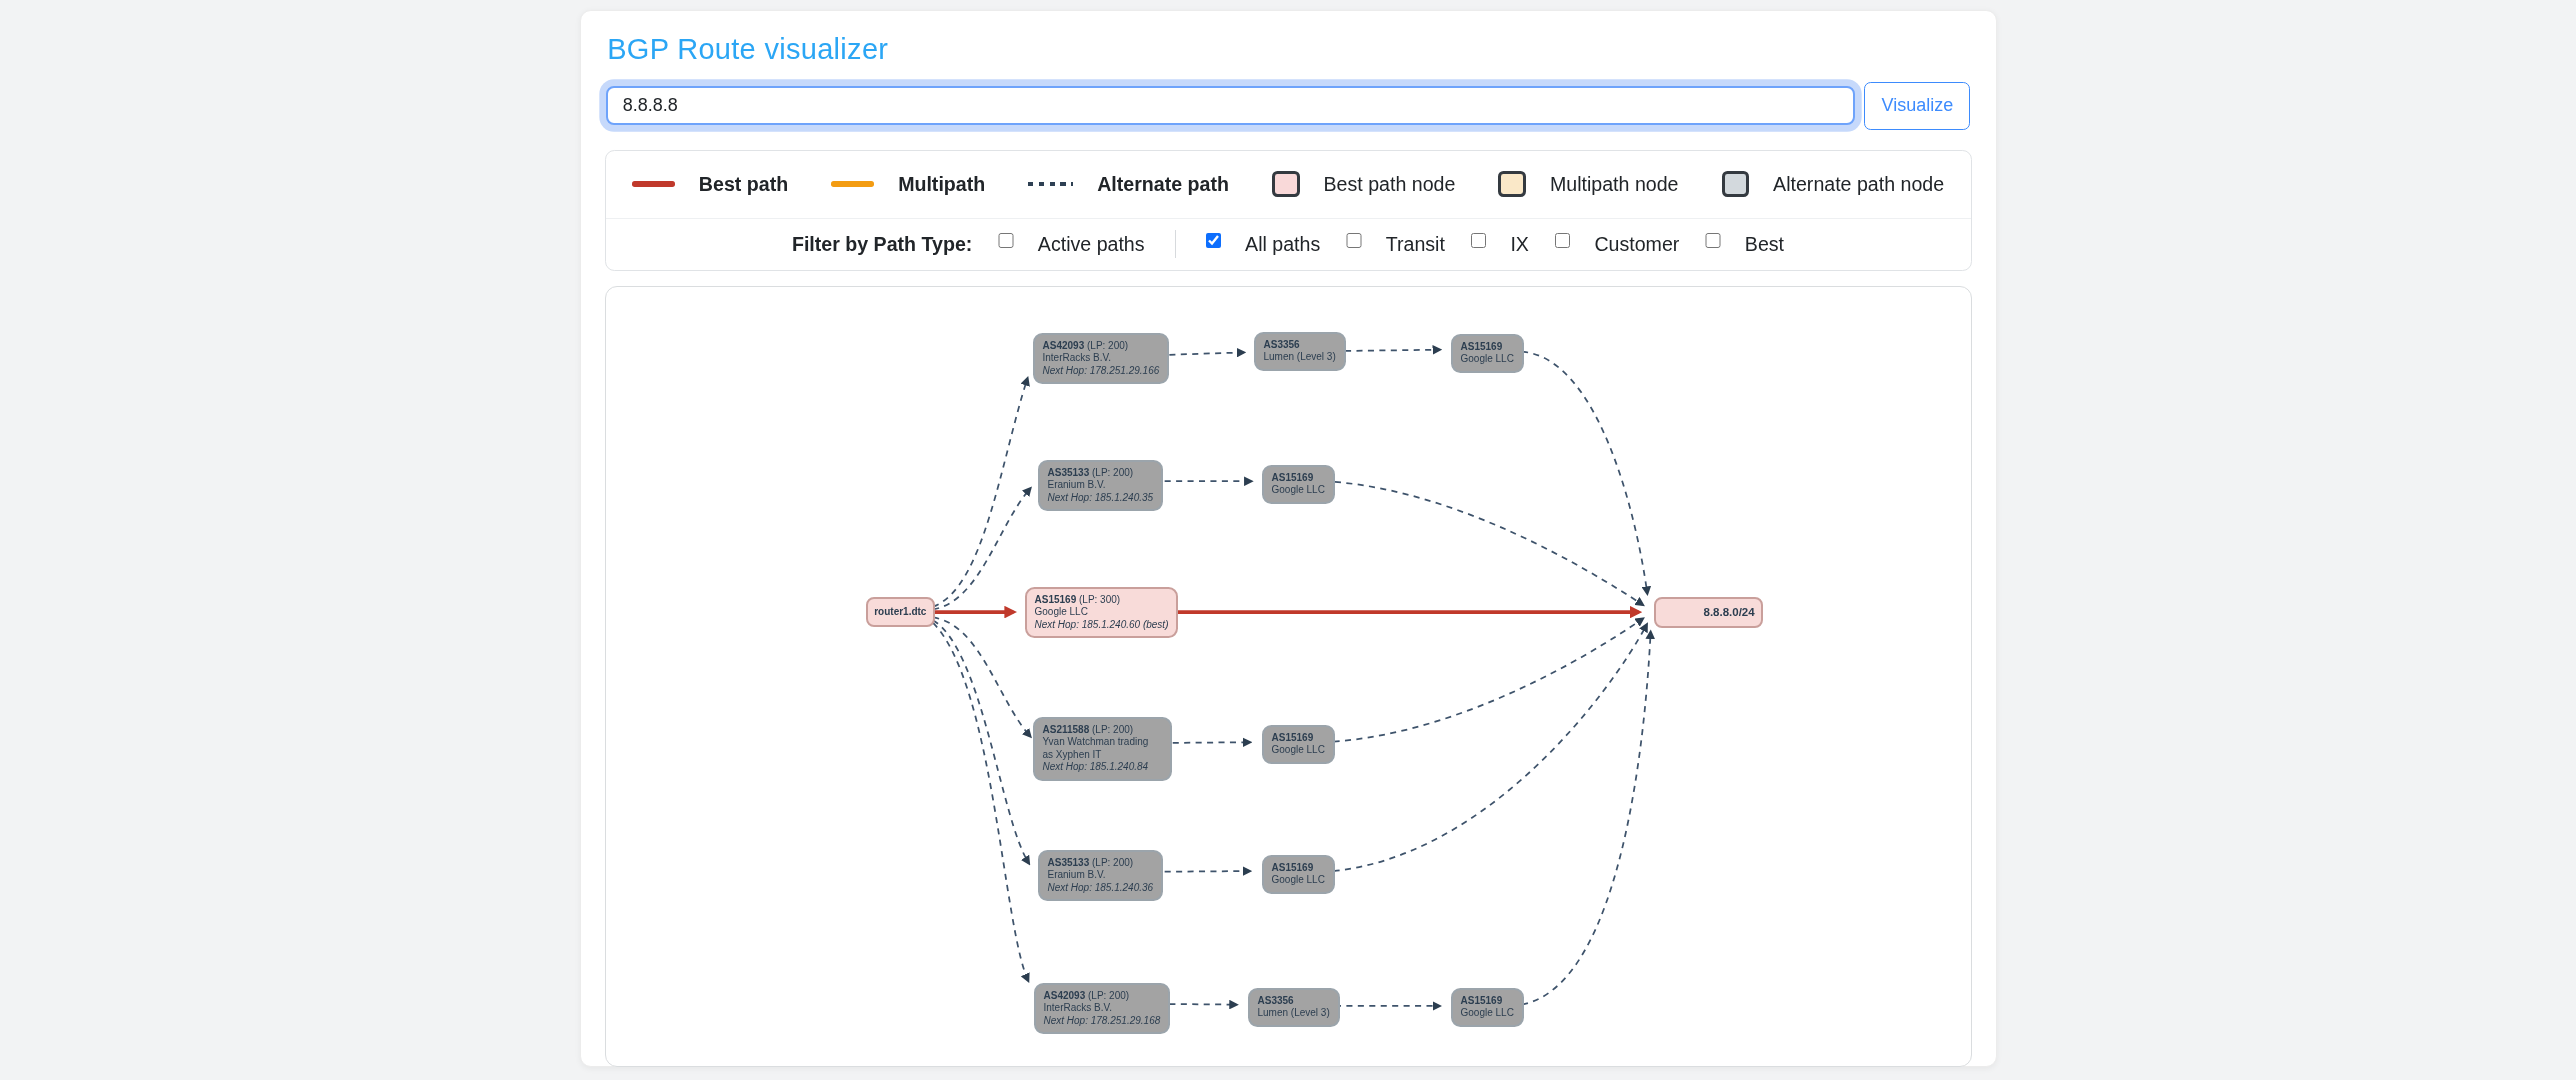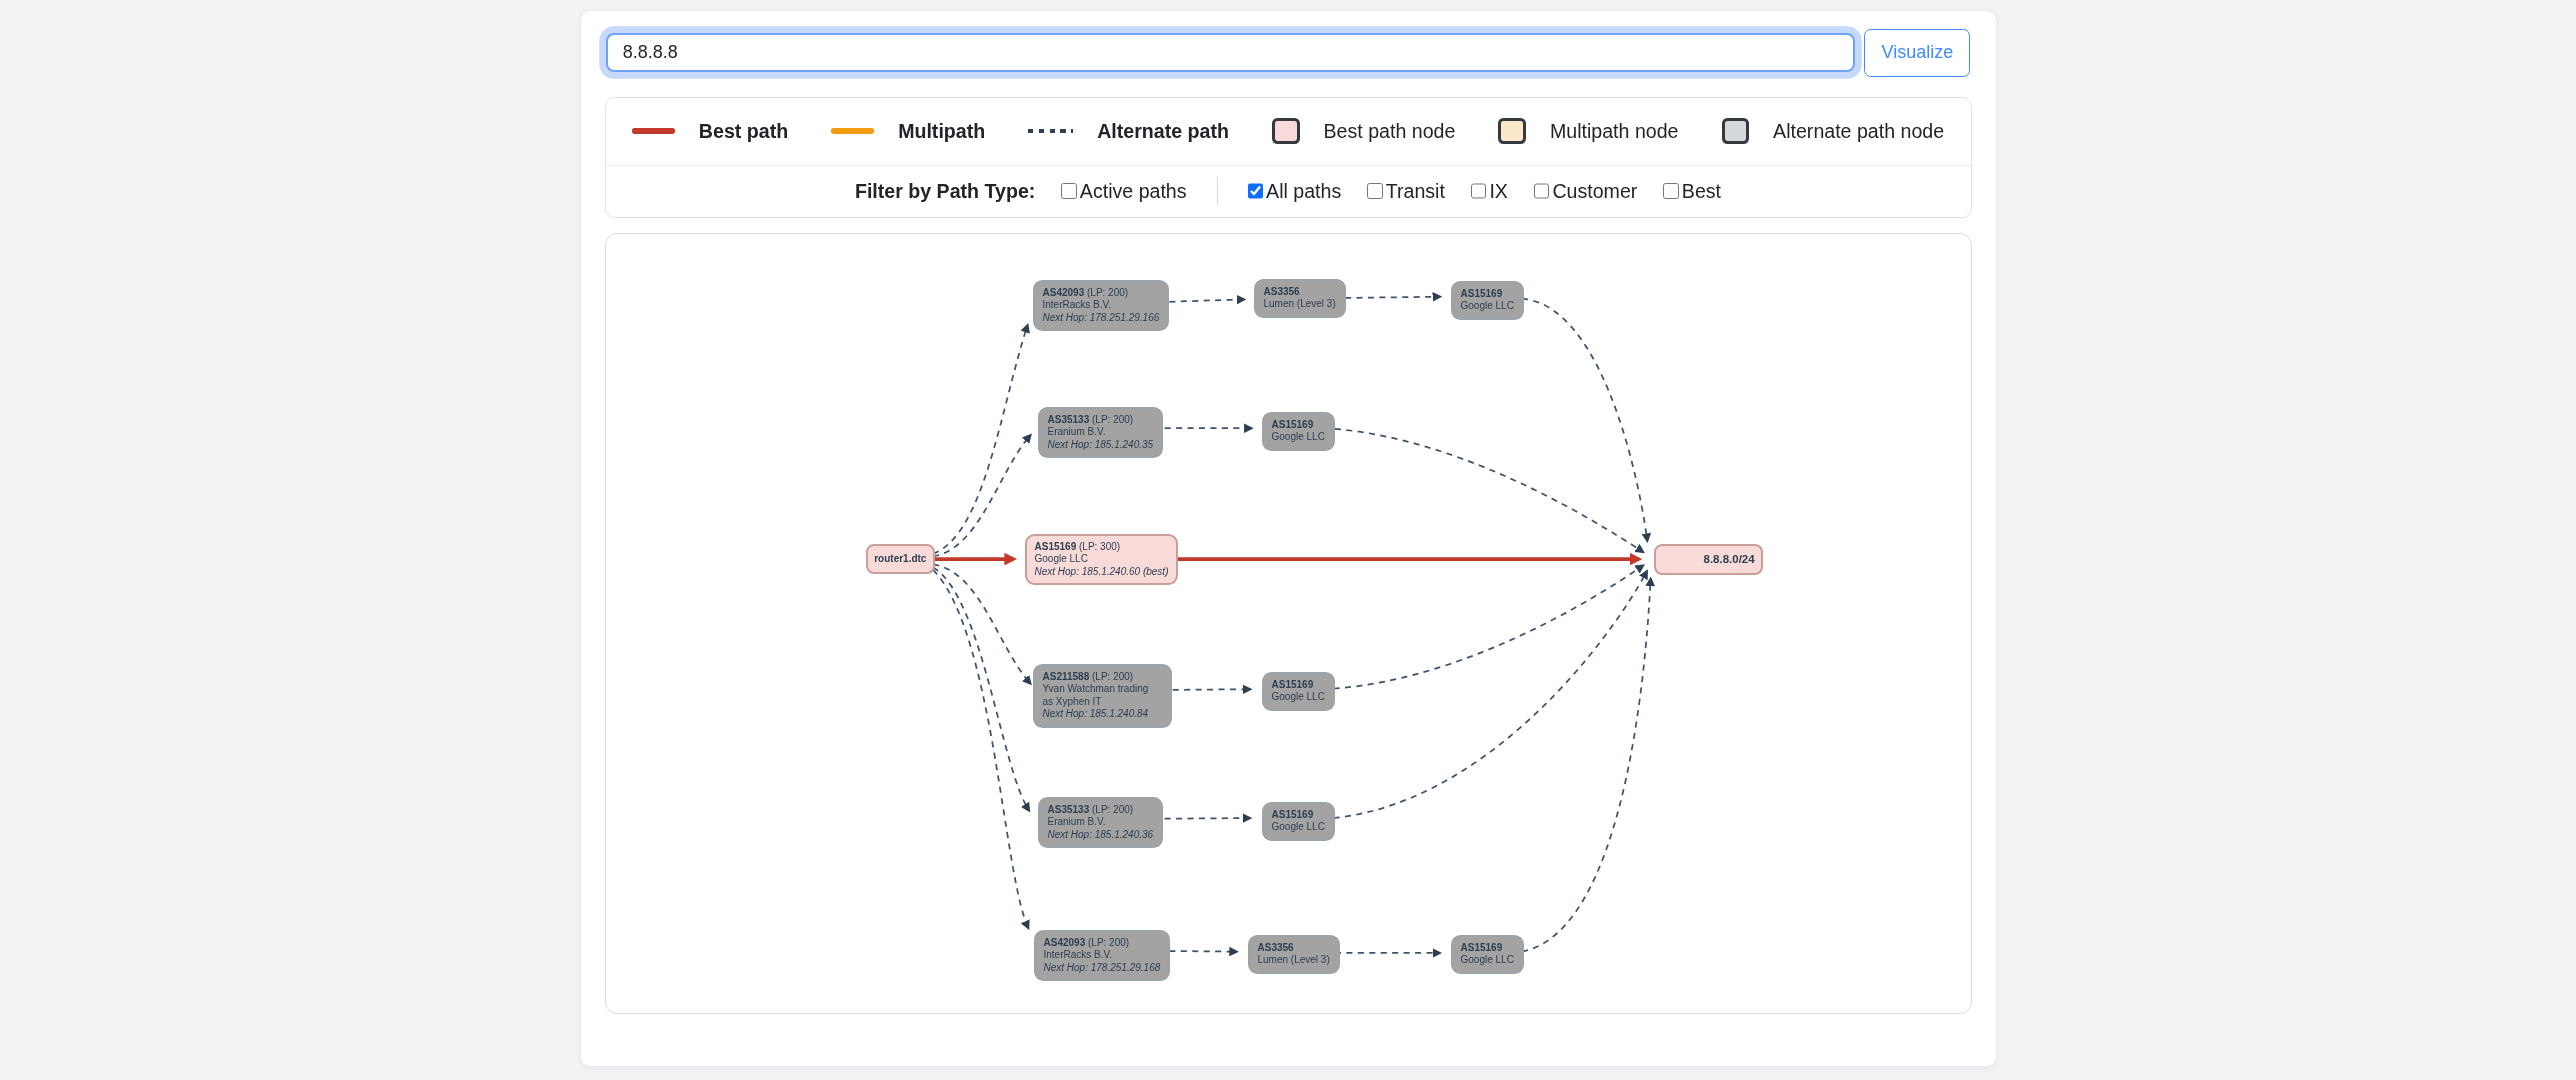--- a/index.html
+++ b/index.html
@@ -56,21 +56,21 @@
   .swatch-node{width:21.6px;height:20px;border:3.4px solid #343a40;border-radius:5.4px;box-sizing:content-box;}
   .swatch-node.best{background:#f9d9d9;}
   .swatch-node.multi{background:#fae8c8;}
   .swatch-node.alt{background:#d3d9dd;}
   .panel-divider{height:0;border-top:1.3px solid #eef0f2;}
   .filter-row{
     display:flex;justify-content:center;align-items:center;
     gap:26px;height:51px;font-size:19.6px;
   }
   .filter-title{font-weight:bold;}
-  .filter-row label{display:flex;align-items:center;gap:3px;cursor:pointer;}
+  .filter-row label{display:flex;align-items:flex-start;gap:24px;cursor:pointer;}
   .filter-row input[type=checkbox]{
     width:15.5px;height:15.5px;accent-color:#0d6efd;margin:0;cursor:pointer;
   }
   .vdivider{width:0;height:28px;border-left:1.3px solid #d7dadd;margin:0 4px;}
   
   .graph-panel{
     position:relative;height:779px;
     border:1.3px solid #dadddf;border-radius:12px;background:#fff;
     overflow:hidden;
   }
@@ -96,20 +96,21 @@
     background:#f8dbd9;border:2.7px solid #c99f9b;border-radius:8px;
     font-size:10px;font-weight:bold;color:#2c3e50;
     padding:7.4px 6.7px;text-align:center;white-space:nowrap;
   }
 </style>
 </head>
 <body>
 
 <div class="app-card">
 
+  <h1 class="page-title">BGP Route visualizer</h1>
 
   <div class="search-row">
     <input class="prefix-input" type="text" value="8.8.8.8" style="">
     <button class="visualize-btn">Visualize</button>
   </div>
 
   <div class="legend-panel">
     <div class="legend-row">
       <div class="legend-item">
         <span class="swatch-line best"></span>

